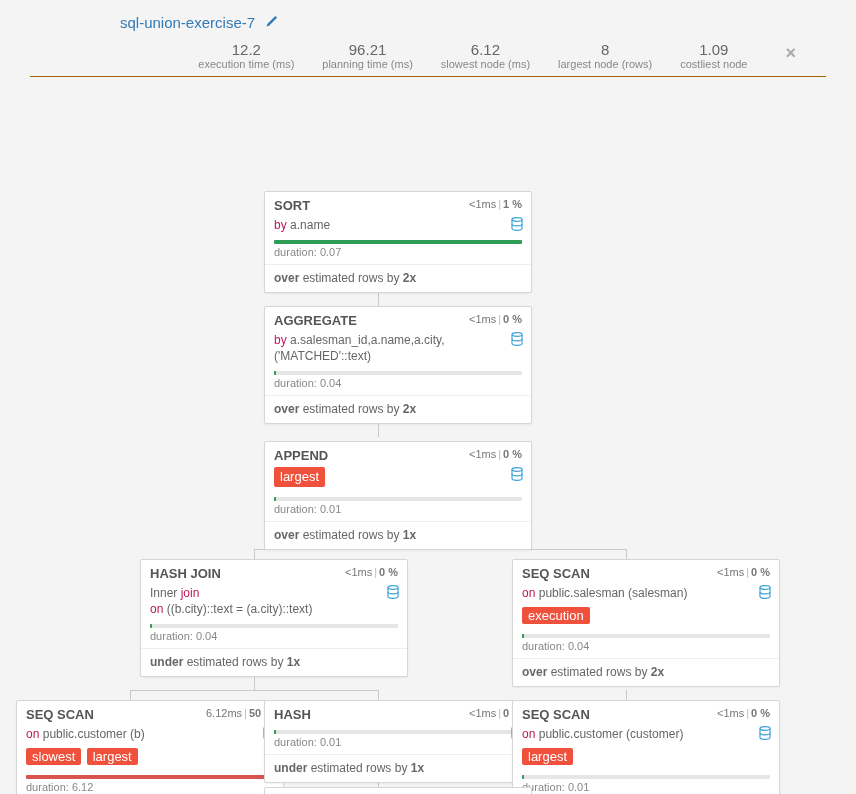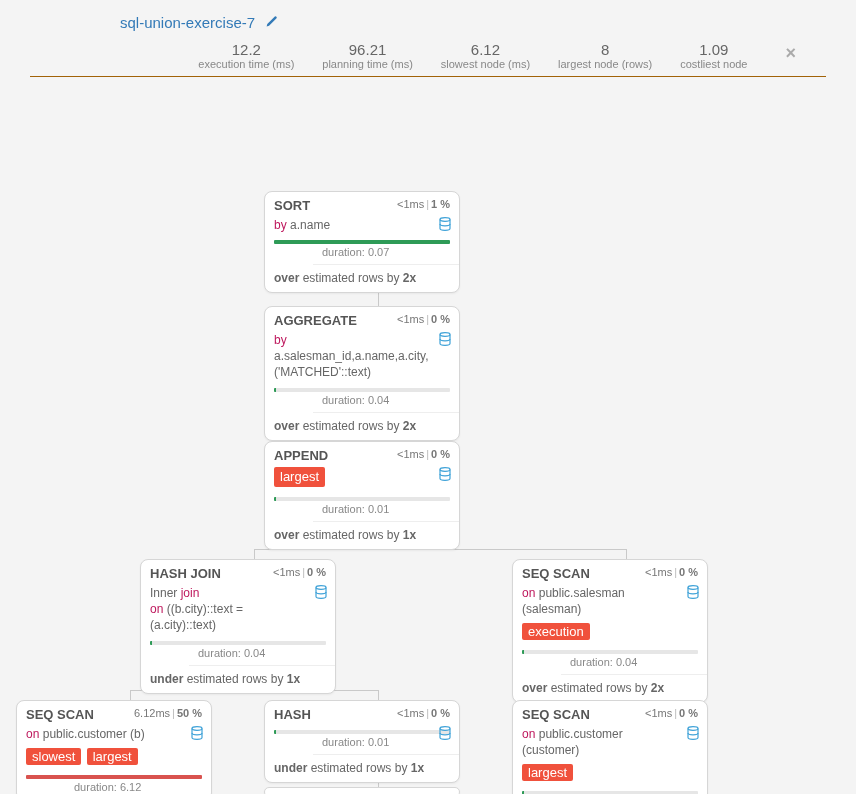--- a/index.html
+++ b/index.html
@@ -48,24 +48,24 @@
   cursor: pointer;
   margin-left: 10px;
   margin-top: 2px;
 }
 .tree {
   position: relative;
   padding-bottom: 20px;
 }
 .node {
   position: absolute;
-  width: 196px;
+  width: 268px;
   background: #fff;
   border: 1px solid #d6d6d6;
-  border-radius: 8px;
+  border-radius: 2px;
   box-shadow: 0 1px 2px rgba(0,0,0,0.05);
   font-size: 12px;
 }
 .node-head {
   display: flex;
   justify-content: space-between;
   padding: 6px 9px 2px 9px;
 }
 .node-title {
   font-weight: bold;
@@ -113,21 +113,20 @@
 .bar {
   height: 100%;
   background: #2e9b57;
 }
 .bar.red { background: #d9534f; }
 .dur {
   padding: 2px 9px 6px 9px;
   color: #888;
   font-size: 11px;
   border-bottom: 1px solid #eee;
-  margin-left: 48px;
 }
 .est {
   padding: 6px 9px 7px 9px;
   color: #666;
   font-size: 12px;
 }
 .connector {
   position: absolute;
   background: #c9c9c9;
 }

